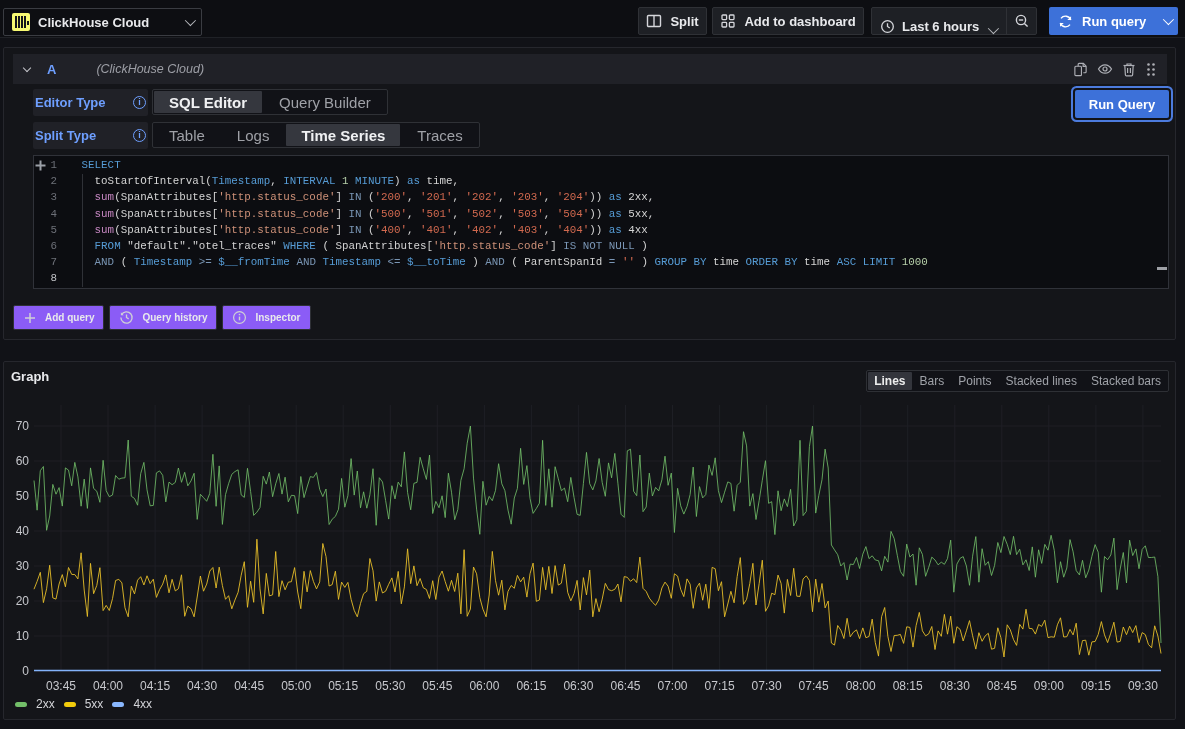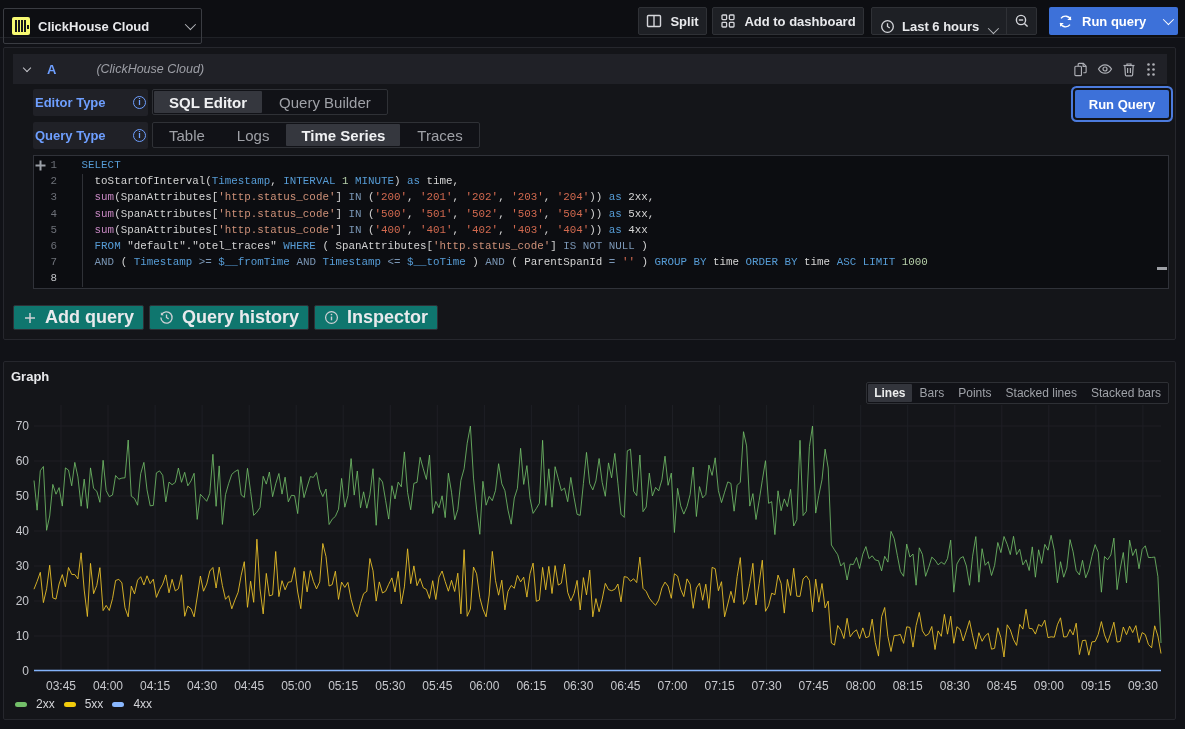--- a/index.html
+++ b/index.html
@@ -1,18 +1,18 @@
 <!DOCTYPE html>
 <html><head><meta charset="utf-8"><style>
 *{margin:0;padding:0;box-sizing:border-box}
 html,body{width:1185px;height:729px;overflow:hidden;background:#111217;
   font-family:"Liberation Sans",sans-serif;color:#d5d6db;font-size:14px}
 .topbar{position:absolute;left:0;top:0;width:1185px;height:38px;background:#0d0e12;
   border-bottom:1px solid #1f2126}
-.ds{position:absolute;left:3px;top:8px;width:199px;height:36px;border:1px solid #3a3c42;
+.ds{position:absolute;left:3px;top:8px;width:199px;height:28px;border:1px solid #3a3c42;
   border-radius:2px;display:flex;align-items:center;padding:0 8px;gap:8px}
 .chlogo{width:18px;height:18px;background:#f7f972;border-radius:2px;position:relative;flex:none}
 .chlogo i{position:absolute;top:3px;bottom:3px;width:1.8px;background:#15161b}
 .ds .name{font-weight:700;font-size:13px;color:#e8e9ec}
 .caret{width:8px;height:8px;border-right:1.6px solid #b6b8bd;border-bottom:1.6px solid #b6b8bd;
   transform:rotate(45deg) translateY(-2px);flex:none}
 .tbr{position:absolute;left:0;top:0;width:1185px;height:38px}
 .tbr>*{position:absolute;top:7px;white-space:nowrap}
 .tbtn{height:28px;background:#1e2025;border:1px solid #2f3136;border-radius:2px;
   display:flex;align-items:center;gap:8px;justify-content:center;font-weight:700;font-size:13px;color:#e8e9ec}
@@ -47,27 +47,27 @@
   justify-content:center;box-shadow:0 0 0 2px #111217,0 0 0 4px #4c7bdd}
 .sqlbox{position:absolute;left:29px;top:107px;width:1136px;height:134px;background:#0c0d11;
   border:1px solid #303239;font-family:"Liberation Mono",monospace;font-size:10.85px;line-height:16.2px}
 .gutter{position:absolute;left:0;top:1px;width:23px;text-align:right;color:#6d7078}
 .gutter div{height:16.2px}
 .plus{position:absolute;left:1px;top:4px;width:11px;height:11px}
 .codes{position:absolute;left:47.6px;top:1px;white-space:pre;color:#d4d4d4}
 .codes div{height:16.2px}
 .k{color:#569cd6}.o{color:#7a96b5}.s{color:#ce9178}.r{color:#d1694f}.f{color:#c586c0}.n{color:#b5cea8}
 .qact{position:absolute;left:9px;bottom:9px;display:flex;gap:5px}
-.abtn{height:25px;background:#0f766e;border:1px solid #2e3036;border-radius:2px;display:flex;
-  align-items:center;gap:8px;padding:0 9px;font-weight:700;font-size:18px;color:#e8e9ec}
+.abtn{height:25px;background:#8b5cf6;border:1px solid #2e3036;border-radius:2px;display:flex;
+  align-items:center;gap:8px;padding:0 9px;font-weight:700;font-size:10px;color:#e8e9ec}
 
 .gpanel{position:absolute;left:3px;top:361px;width:1173px;height:359px;background:#141519;
   border:1px solid #26272d;border-radius:2px}
 .gtitle{position:absolute;left:7px;top:7px;font-weight:700;font-size:13px;color:#e8e9ec}
-.vizsel{position:absolute;right:6px;top:20px;height:22px;display:flex;border:1px solid #2e3035;
+.vizsel{position:absolute;right:6px;top:8px;height:22px;display:flex;border:1px solid #2e3035;
   border-radius:2px;background:#111217}
 .vizsel span{display:flex;align-items:center;padding:0 6px;font-size:12px;color:#9fa2a8;margin:1px}
 .vizsel span.on{background:#33353c;border-radius:1px;color:#eceded;font-weight:700}
 .chart{position:absolute;left:0;top:0}
 .legend{position:absolute;left:11px;top:335px;display:flex;align-items:center;gap:9px;font-size:12px;color:#d3d4d8}
 .pill{width:12px;height:5px;border-radius:2.5px;margin-right:0}
 svg.ic{display:block}
 </style></head>
 <body>
 <div class="topbar">
@@ -162,21 +162,21 @@
   <div class="chip" style="top:41px">
       <b>Editor Type</b>
       <i class="info">i</i>
     </div>
   <div class="segc" style="left:148px;top:41px">
       <span class="on">SQL Editor</span>
       <span>Query Builder</span>
     </div>
   <div class="runquery">Run Query</div>
   <div class="chip" style="top:74px">
-      <b>Query Type</b>
+      <b>Split Type</b>
       <i class="info">i</i>
     </div>
   <div class="segc" style="left:148px;top:74px">
       <span>Table</span>
       <span>Logs</span>
       <span class="on">Time Series</span>
       <span>Traces</span>
     </div>
   <div class="sqlbox">
     <div style="position:absolute;left:47.9px;top:17.7px;width:1px;height:113px;background:#2f3137"></div>

